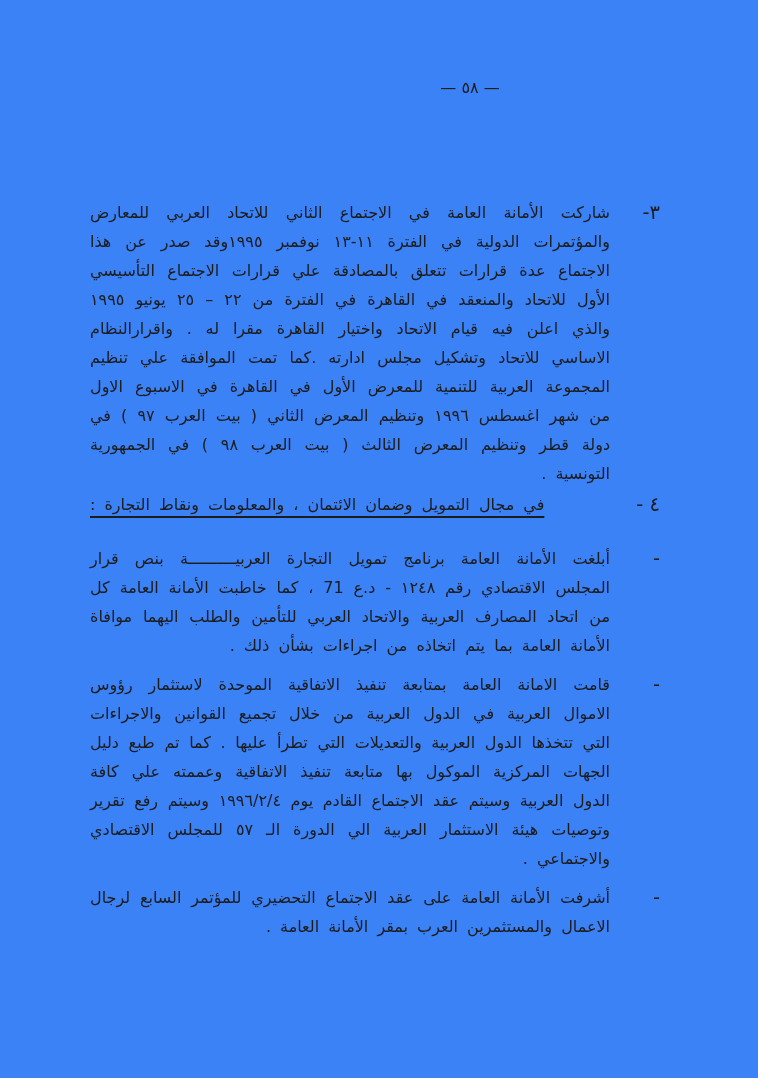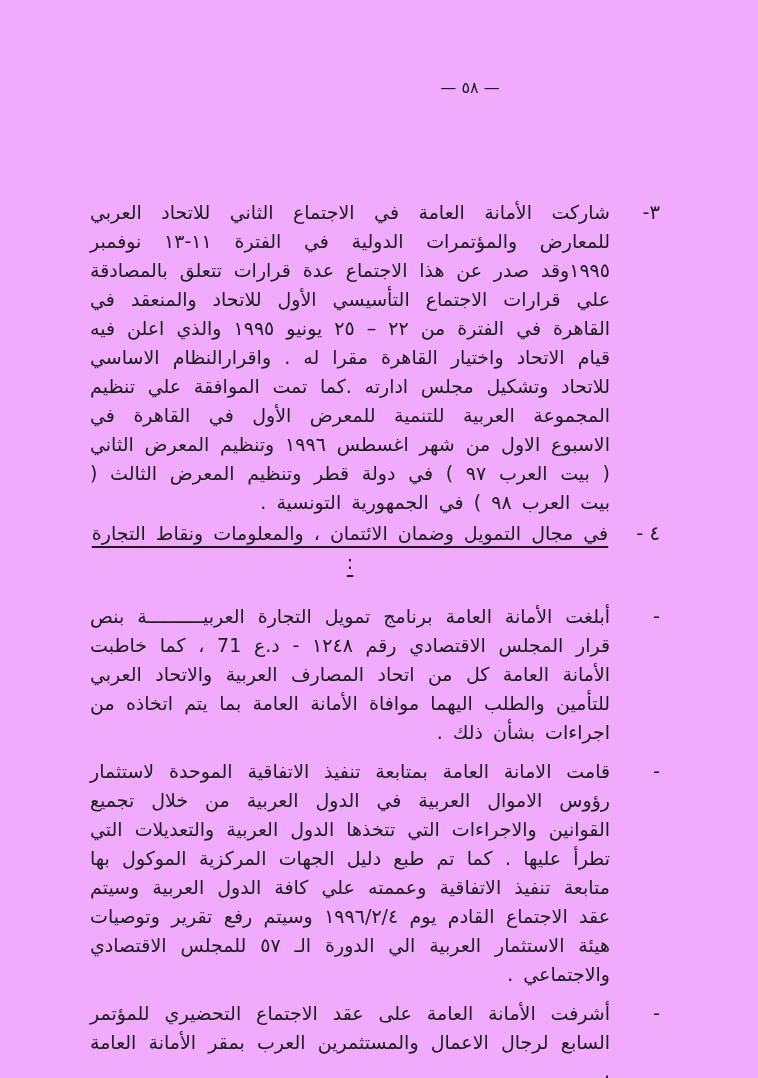--- a/index.html
+++ b/index.html
@@ -4,21 +4,21 @@
 <style>
   html, body {
     margin: 0;
     padding: 0;
     background: #ffffff;
   }
   .page {
     position: relative;
     width: 758px;
     height: 1078px;
-    background: #f0abfc;
+    background: #3b82f6;
     font-family: "DejaVu Sans", sans-serif;
     color: #1c1c1c;
     overflow: hidden;
   }
   .page-number {
     position: absolute;
     top: 78px;
     left: 420px;
     width: 100px;
     text-align: center;
@@ -43,32 +43,32 @@
     font-size: 19.5px;
     line-height: 29px;
     text-align: right;
     padding-left: 6px;
     box-sizing: border-box;
     padding-right: 8px;
   }
   .body {
     flex: none;
     width: 520px;
-    font-size: 19px;
+    font-size: 16px;
     line-height: 29px;
     word-spacing: 4px;
     text-align: justify;
   }
   .para3-row { margin-bottom: 2px; }
   .heading-row { margin-bottom: 25px; }
   .heading {
     text-decoration: underline;
     text-decoration-thickness: 1.5px;
     text-underline-offset: 6px;
-    text-align: center;
+    text-align: left;
   }
   .item-row { margin-bottom: 10px; }
 </style>
 </head>
 <body>
 
 <div class="page">
 
   <div class="page-number">— ٥٨ —</div>
 

